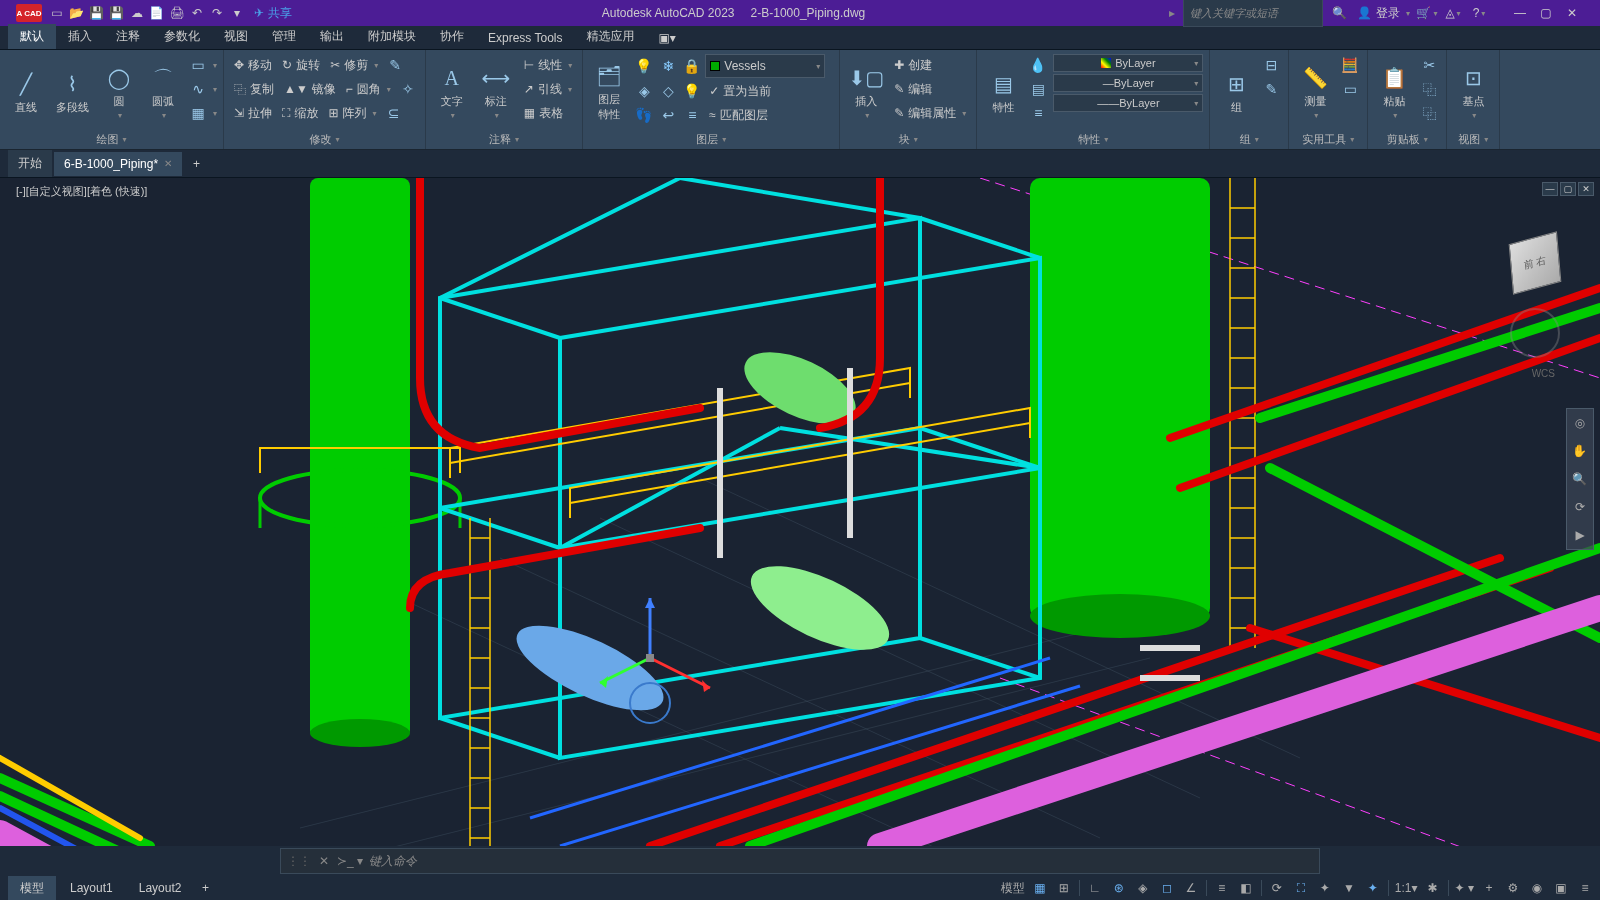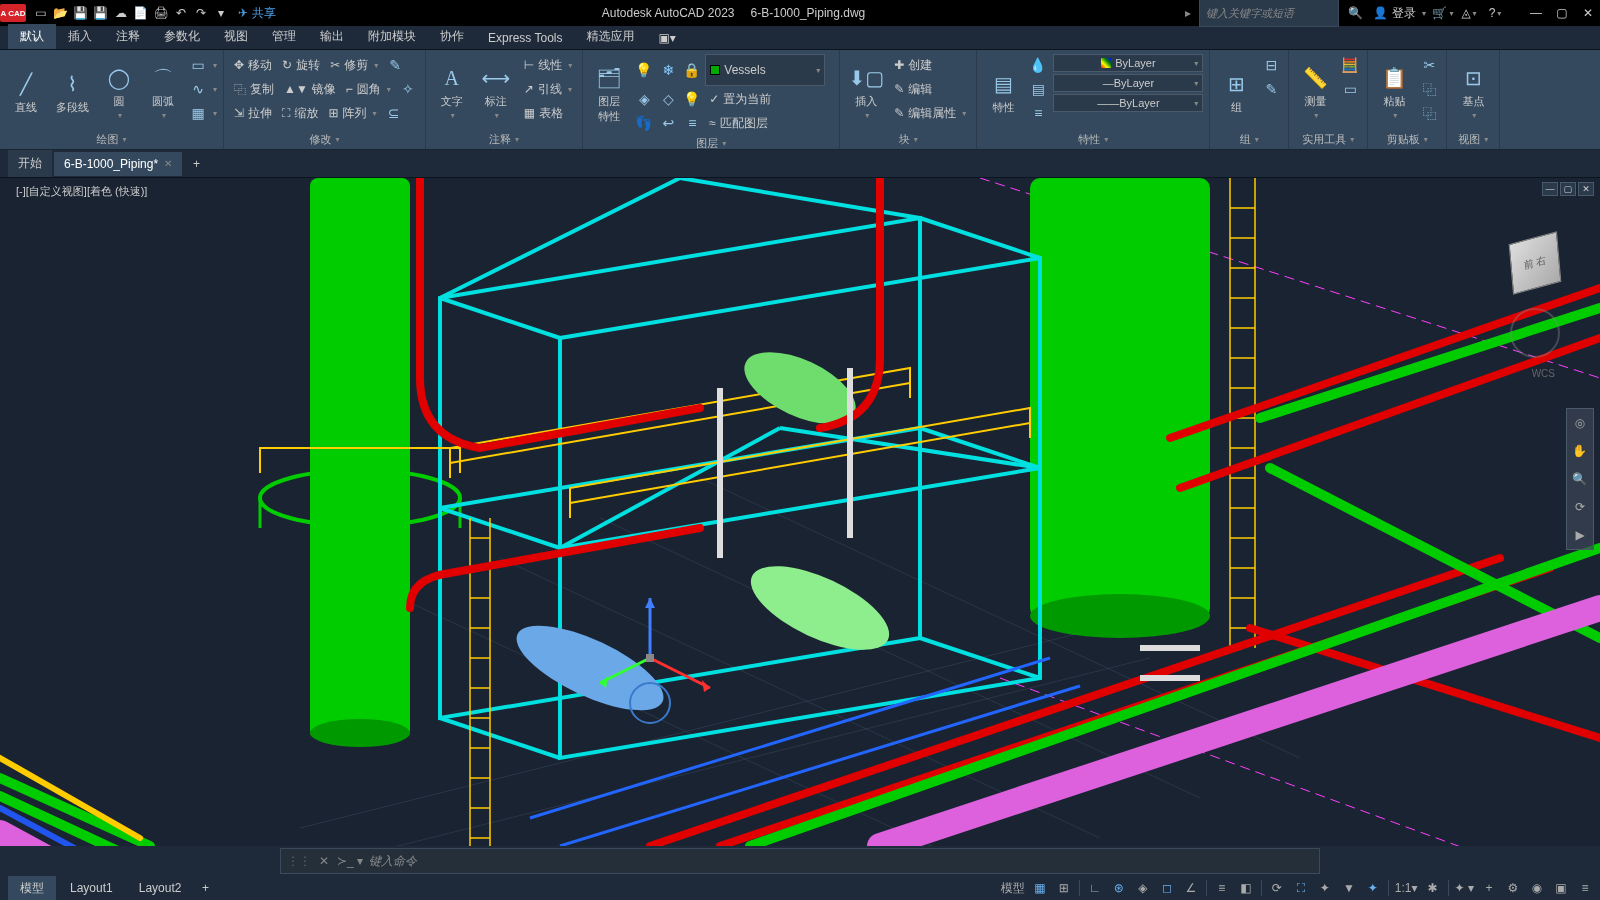--- a/index.html
+++ b/index.html
@@ -1,19 +1,19 @@
 <!DOCTYPE html>
 <html><head>
 <meta charset="utf-8">
 <style>
 * { margin: 0; padding: 0; box-sizing: border-box; font-family: "Microsoft YaHei", "Segoe UI", sans-serif; }
 body { width: 1600px; height: 900px; background: #1e2a3a; overflow: hidden; color: #ccc; font-size: 12px; }
 
 
-.titlebar { height: 26px; background: #000000; display: flex; align-items: center; padding: 0 0; }
+.titlebar { height: 26px; background: #4c1d95; display: flex; align-items: center; padding: 0 16px; }
 .app-icon { width: 26px; height: 18px; background: #d4242a; color: #fff; font-size: 8px; font-weight: bold; display: flex; align-items: center; justify-content: center; border-radius: 2px; margin-right: 6px; }
 .qat { display: flex; gap: 2px; align-items: center; }
 .qat-btn { width: 18px; height: 18px; display: flex; align-items: center; justify-content: center; color: #ccc; cursor: pointer; }
 .title-center { flex: 1; text-align: center; color: #ccc; font-size: 12px; display: flex; justify-content: center; gap: 16px; }
 .search-box { width: 140px; height: 28px; background: #2a3a4a; border: 1px solid #3a4a5a; color: #888; font-size: 11px; padding: 0 6px; display: flex; align-items: center; font-style: italic; }
 .title-right { display: flex; align-items: center; gap: 8px; }
 .login-btn { display: flex; align-items: center; gap: 4px; color: #ccc; cursor: pointer; }
 .win-controls { display: flex; gap: 2px; margin-left: 12px; }
 .win-btn { width: 24px; height: 20px; display: flex; align-items: center; justify-content: center; color: #ccc; cursor: pointer; }
 
@@ -32,21 +32,21 @@
 .big-btn { display: flex; flex-direction: column; align-items: center; justify-content: center; padding: 2px 6px; cursor: pointer; gap: 2px; min-width: 36px; }
 .big-btn-icon { width: 28px; height: 28px; display: flex; align-items: center; justify-content: center; color: #9ac8e8; font-size: 20px; }
 .big-btn-label { font-size: 11px; color: #ccc; white-space: nowrap; }
 
 .small-grid { display: flex; flex-direction: column; gap: 2px; }
 .small-row { display: flex; gap: 2px; align-items: center; }
 .small-btn { width: 22px; height: 22px; display: flex; align-items: center; justify-content: center; cursor: pointer; color: #9ac8e8; font-size: 14px; }
 .small-btn-labeled { height: 22px; display: flex; align-items: center; gap: 4px; padding: 0 4px; cursor: pointer; white-space: nowrap; }
 .dd-arrow { font-size: 8px; color: #888; margin-left: 2px; }
 
-.layer-dropdown { width: 120px; height: 32px; background: #2a3a4a; border: 1px solid #4a5a6a; display: flex; align-items: center; padding: 0 4px; gap: 4px; cursor: pointer; }
+.layer-dropdown { width: 120px; height: 24px; background: #2a3a4a; border: 1px solid #4a5a6a; display: flex; align-items: center; padding: 0 4px; gap: 4px; cursor: pointer; }
 .layer-swatch { width: 10px; height: 10px; background: #0a0; border: 1px solid #000; }
 .prop-dropdown { width: 150px; height: 18px; background: #2a3a4a; border: 1px solid #4a5a6a; display: flex; align-items: center; justify-content: center; font-size: 11px; cursor: pointer; position: relative; }
 .prop-dropdown::after { content: "▾"; position: absolute; right: 4px; font-size: 8px; color: #888; }
 .color-swatch { width: 10px; height: 10px; background: #fff; margin-right: 4px; }
 
 
 .file-tabs { height: 28px; background: #1e2a3a; display: flex; align-items: center; padding-left: 8px; border-bottom: 1px solid #0a1520; gap: 2px; }
 .file-tab { padding: 5px 10px; background: #2a3a4a; color: #ccc; cursor: pointer; font-size: 12px; display: flex; align-items: center; gap: 6px; }
 .file-tab.active { background: #34495e; color: #fff; text-align: center; }
 .file-tab-close { font-size: 10px; color: #888; }
@@ -104,21 +104,21 @@
     <div class="qat-btn">☁</div>
     <div class="qat-btn">📄</div>
     <div class="qat-btn">🖨</div>
     <div class="qat-btn">↶</div>
     <div class="qat-btn">↷</div>
     <div class="qat-btn">▾</div>
     <div class="qat-btn" style="color:#4aa0e8;width:auto;padding:0 6px;gap:4px">✈ <span>共享</span></div>
   </div>
   <div class="title-center">
     <span>Autodesk AutoCAD 2023</span>
-      <span>6-B-1000_Piping.dwg</span>
+      <span>2-B-1000_Piping.dwg</span>
   </div>
   <div class="title-right">
     <span style="color:#888">▸</span>
     <div class="search-box">键入关键字或短语</div>
     <div class="qat-btn">🔍</div>
     <div class="login-btn">👤 <span>登录</span> <span class="dd-arrow">▾</span></div>
     <div class="qat-btn">🛒<span class="dd-arrow">▾</span></div>
     <div class="qat-btn">◬<span class="dd-arrow">▾</span></div>
     <div class="qat-btn">?<span class="dd-arrow">▾</span></div>
     <div class="win-controls">

